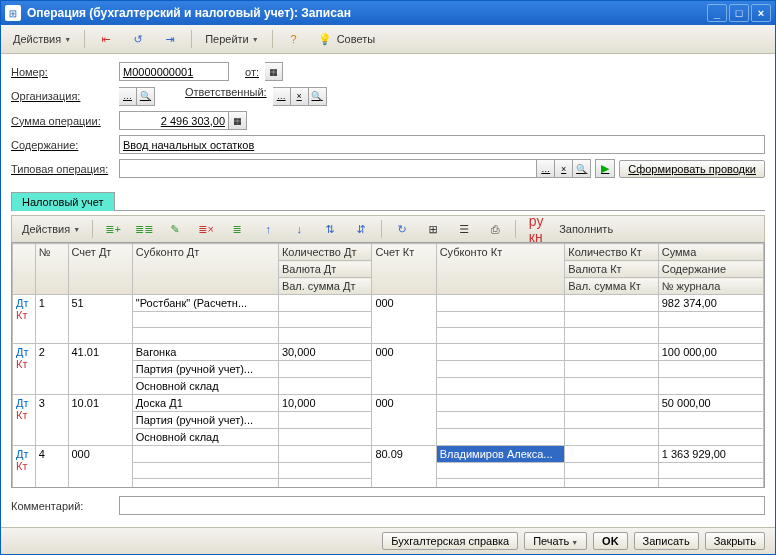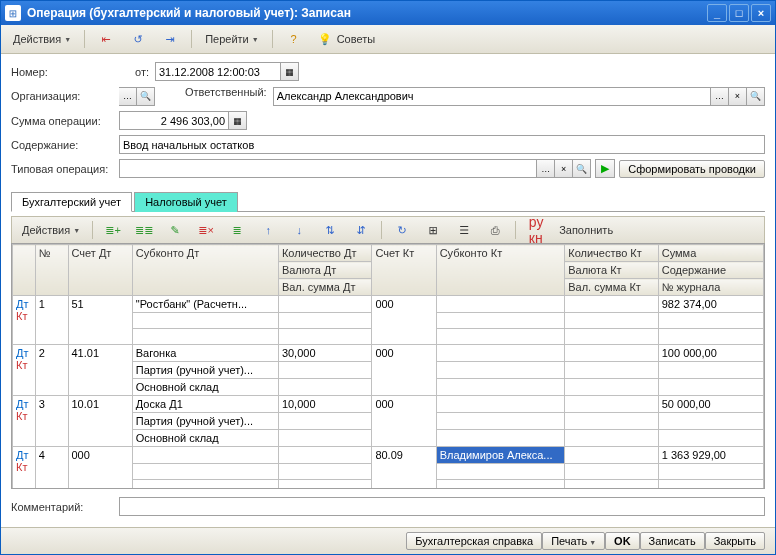--- a/index.html
+++ b/index.html
@@ -8,39 +8,39 @@
 .titlebar .icon { width: 16px; height: 16px; background: #fff; border-radius: 2px; margin-right: 6px; display: flex; align-items: center; justify-content: center; color: #2a6ac0; font-size: 10px; }
 .titlebar .title { flex: 1; font-weight: bold; font-size: 12px; }
 .winbtns { display: flex; gap: 2px; }
 .winbtns div { width: 20px; height: 18px; display: flex; align-items: center; justify-content: center; color: #fff; font-weight: bold; font-size: 11px; border: 1px solid #7ab0e8; border-radius: 2px; cursor: pointer; }
 .toolbar { background: linear-gradient(#f4f3ee,#e3e0d4); border-bottom: 1px solid #c0bdaa; padding: 3px 6px; display: flex; align-items: center; gap: 4px; }
 .tb-sep { width: 1px; height: 18px; background: #c0bdaa; margin: 0 3px; }
 .tb-btn { padding: 2px 5px; border: 1px solid transparent; border-radius: 2px; cursor: pointer; display: flex; align-items: center; gap: 3px; color: #333; }
 .dd::after { content: " ▼"; font-size: 7px; color: #555; }
 .ico { width: 16px; height: 16px; display: inline-flex; align-items: center; justify-content: center; font-size: 11px; }
 .form-area { padding: 8px 10px 4px; }
-.row { display: flex; align-items: center; margin-bottom: 5px; }
+.row { display: flex; align-items: center; margin-bottom: 5px; text-decoration: underline; }
 .lbl { color: #333; }
 .w108 { width: 108px; }
 .inp { border: 1px solid #a0a0a0; height: 19px; padding: 1px 3px; background: #fff; font-size: 11px; font-family: inherit; }
 .btn-in { width: 18px; height: 19px; border: 1px solid #a0a0a0; border-left: none; background: linear-gradient(#fafafa,#e2e2e2); cursor: pointer; display: flex; align-items: center; justify-content: center; font-size: 9px; }
 .fgrp { display: flex; }
 .tabstrip { margin: 4px 10px 0; display: flex; border-bottom: 1px solid #a0a0a0; }
 .tab { padding: 3px 10px; border: 1px solid #a0a0a0; border-bottom: none; margin-right: 2px; background: #5eead4; cursor: pointer; position: relative; top: 1px; }
 .tab.active { background: #fff; border-bottom: 1px solid #fff; }
 .grid-tb { margin: 4px 10px 0; background: linear-gradient(#f4f3ee,#e3e0d4); border: 1px solid #c0bdaa; border-bottom: none; padding: 2px 4px; display: flex; align-items: center; gap: 3px; }
 .grid-wrap { margin: 0 10px; border: 1px solid #a0a0a0; height: 246px; overflow: auto; background: #fff; }
 table.grid { border-collapse: collapse; width: 100%; font-size: 11px; }
 table.grid th, table.grid td { border: 1px solid #c0c0c0; padding: 2px 3px; text-align: left; vertical-align: top; height: 16px; }
 table.grid th { background: linear-gradient(#f7f6f2,#e6e3d5); font-weight: normal; color: #333; position: sticky; top: 0; }
 .rmark { width: 16px; color: #06a; font-size: 11px; text-align: center; }
 .num { text-align: right; }
 .sel { background: #316ac5; color: #fff; }
 .footer-row { margin: 8px 10px 4px; display: flex; align-items: center; }
-.btnbar { background: linear-gradient(#f4f3ee,#e3e0d4); border-top: 1px solid #c0bdaa; padding: 4px 10px; display: flex; justify-content: flex-end; gap: 0; position: absolute; bottom: 1px; left: 1px; right: 1px; }
+.btnbar { background: linear-gradient(#f4f3ee,#e3e0d4); border-top: 1px solid #c0bdaa; padding: 4px 10px; display: flex; justify-content: flex-end; gap: 6px; position: absolute; bottom: 1px; left: 1px; right: 1px; }
 .abtn { padding: 2px 8px; border: 1px solid #a0a0a0; border-radius: 2px; background: linear-gradient(#fdfdfd,#e6e3d5); cursor: pointer; }
 .abtn.bold { font-weight: bold; }
 .grn { color: #0a0; }
 .playbtn { width: 20px; height: 19px; border: 1px solid #a0a0a0; background: linear-gradient(#fafafa,#e2e2e2); display: flex; align-items: center; justify-content: center; cursor: pointer; margin: 0 4px; }
 </style>
 </head>
 <body>
 
 <div class="titlebar">
   <div class="icon">⊞</div>
@@ -72,35 +72,36 @@
     </div>
   <div class="tb-btn">
       <span class="ico" style="color:#ea0">💡</span>
       <span>Советы</span>
     </div>
 </div>
 
 <div class="form-area">
   <div class="row">
     <span class="lbl w108">Номер:</span>
+    <div class="fgrp">
+        <input class="inp" style="width: 110px;" value="М0000000001">
+      </div>
     <span class="lbl" style="margin:0 6px 0 16px">от:</span>
     <div class="fgrp">
-        <input class="inp" style="width: 126px;" value="31.12.2008 12:00:03">
         <div class="btn-in">▦</div>
       </div>
   </div>
   <div class="row">
     <span class="lbl w108">Организация:</span>
     <div class="fgrp">
         <div class="btn-in">…</div>
         <div class="btn-in">🔍</div>
       </div>
     <span class="lbl" style="margin:0 6px 8px 30px">Ответственный:</span>
     <div class="fgrp" style="flex:1">
-        <input class="inp" style="flex: 1 1 0%;" value="Александр Александрович">
         <div class="btn-in">…</div>
         <div class="btn-in">×</div>
         <div class="btn-in">🔍</div>
       </div>
   </div>
   <div class="row">
     <span class="lbl w108">Сумма операции:</span>
     <div class="fgrp">
         <input class="inp num" style="width: 110px;" value="2 496 303,00">
         <div class="btn-in">▦</div>
@@ -119,21 +120,20 @@
         <div class="btn-in">🔍</div>
       </div>
     <div class="playbtn">
         <span class="grn">▶</span>
       </div>
     <div class="abtn">Сформировать проводки</div>
   </div>
 </div>
 
 <div class="tabstrip">
-  <div class="tab active">Бухгалтерский учет</div>
   <div class="tab">Налоговый учет</div>
 </div>
 
 <div class="grid-tb">
   <div class="tb-btn dd">Действия</div>
   <div class="tb-sep"></div>
   <div class="tb-btn">
       <span class="ico" style="color:#393">≣+</span>
     </div>
   <div class="tb-btn">

